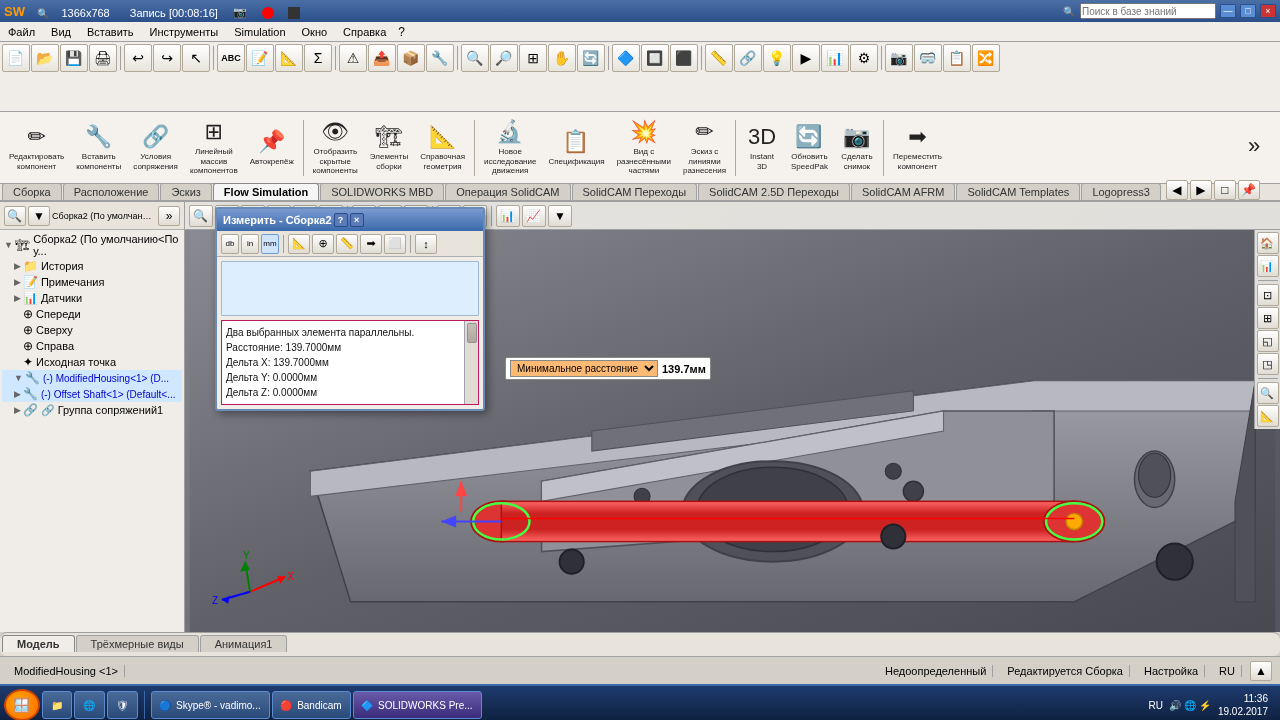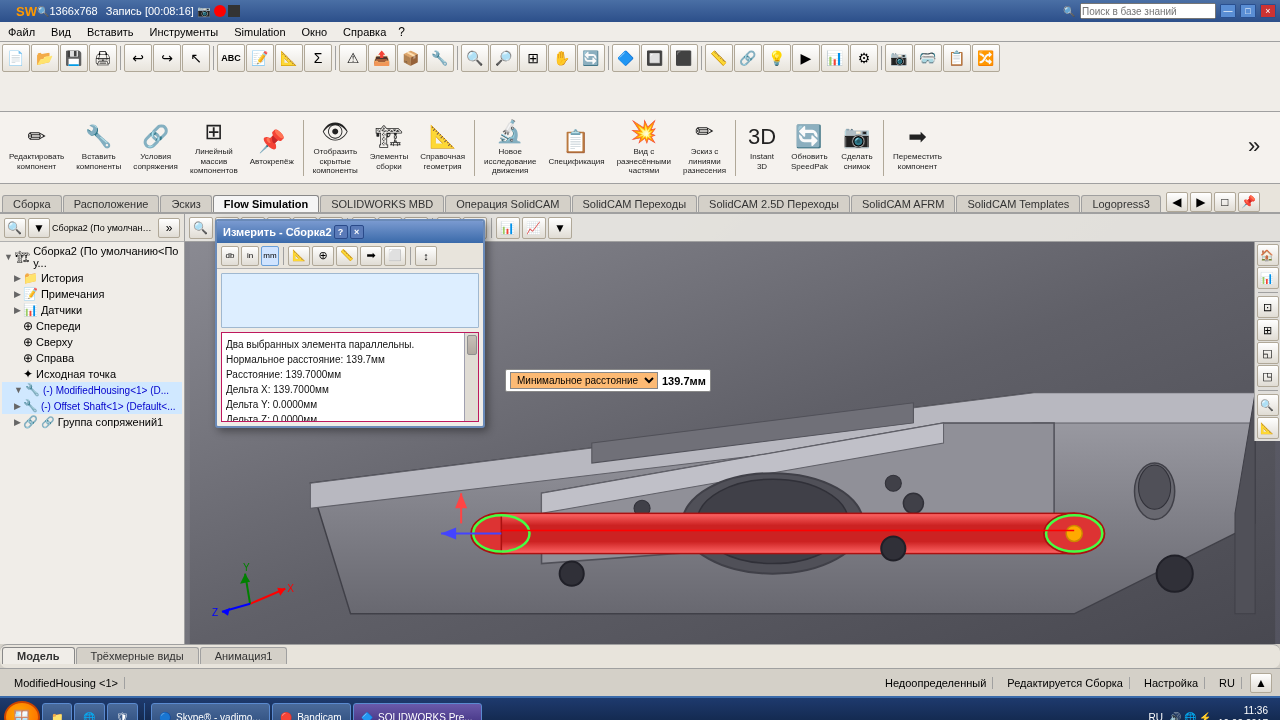--- a/index.html
+++ b/index.html
@@ -1,20 +1,20 @@
 <!DOCTYPE html>
 <html><head>
   <meta charset="utf-8">
   <style>
     * { margin: 0; padding: 0; box-sizing: border-box; }
     body { width: 1280px; height: 720px; overflow: hidden; font-family: 'Segoe UI', Tahoma, Arial, sans-serif; font-size: 11px; background: #d4d0c8; user-select: none; }
 
     
     .title-bar { height: 22px; background: linear-gradient(to bottom, #4a6fa5, #2c4f8a); display: flex; align-items: center; padding: 0 4px; color: white; font-size: 11px; }
-    .title-bar-left { display: flex; align-items: center; gap: 0; flex: 1; margin-left: 12px; }
+    .title-bar-left { display: flex; align-items: flex-end; gap: 12px; flex: 1; }
     .title-bar-right { display: flex; align-items: center; gap: 4px; }
     .title-text { color: white; font-size: 11px; }
     .win-btn { width: 16px; height: 14px; background: #5a8ed4; border: 1px solid #2a5090; color: white; font-size: 9px; display: flex; align-items: center; justify-content: center; cursor: pointer; border-radius: 1px; }
 
     
     .menu-bar { height: 20px; background: #f0ede8; display: flex; align-items: center; border-bottom: 1px solid #a0a0a0; }
     .menu-item { padding: 2px 8px; font-size: 11px; color: #000; cursor: pointer; height: 100%; display: flex; align-items: center; }
 
     
     .toolbar-area { height: 70px; background: #f0ede8; border-bottom: 1px solid #a0a0a0; display: flex; align-items: flex-start; padding: 2px; overflow: hidden; }
@@ -22,21 +22,21 @@
     .tool-btn { width: 28px; height: 28px; background: linear-gradient(to bottom, #ffffff, #e8e4dc); border: 1px solid #b0a898; border-radius: 2px; display: flex; align-items: center; justify-content: center; cursor: pointer; font-size: 14px; }
     .toolbar-sep { width: 1px; height: 24px; background: #a0a0a0; margin: 0 2px; }
 
     
     .toolbar2 { height: 72px; background: #f5f2ee; border-bottom: 1px solid #a0a0a0; display: flex; align-items: center; padding: 0 4px; gap: 2px; overflow: hidden; }
     .tool-btn2 { display: flex; flex-direction: column; align-items: center; justify-content: center; padding: 2px 4px; min-width: 44px; max-width: 70px; height: 64px; cursor: pointer; border: 1px solid transparent; border-radius: 2px; font-size: 9px; text-align: center; color: #222; line-height: 1.2; }
     .tool-btn2 .icon { font-size: 22px; margin-bottom: 2px; }
     .toolbar-sep2 { width: 1px; height: 56px; background: #b0a898; margin: 0 2px; }
 
     
-    .tab-bar { height: 30px; background: #e8e4dc; border-bottom: 2px solid #a0a0a0; display: flex; align-items: flex-end; padding: 0 2px; gap: 1px; }
+    .tab-bar { height: 18px; background: #e8e4dc; border-bottom: 2px solid #a0a0a0; display: flex; align-items: flex-end; padding: 0 2px; gap: 1px; }
     .tab { padding: 2px 10px; font-size: 11px; background: #d4d0c8; border: 1px solid #a0a0a0; border-bottom: none; cursor: pointer; border-radius: 3px 3px 0 0; color: #333; }
     .tab.active { background: #f5f5f5; font-weight: bold; color: #000; border-color: #888; }
 
     
     .sidebar { width: 185px; background: #f0ede8; border-right: 1px solid #a0a0a0; overflow-y: auto; flex-shrink: 0; }
     .sidebar-toolbar { height: 28px; background: #e8e4dc; border-bottom: 1px solid #b0b0b0; display: flex; align-items: center; padding: 0 4px; gap: 2px; }
     .side-btn { width: 22px; height: 20px; background: linear-gradient(to bottom, #fff, #e0dcd4); border: 1px solid #b0a898; border-radius: 2px; display: flex; align-items: center; justify-content: center; cursor: pointer; font-size: 12px; }
     .tree-item { display: flex; align-items: center; padding: 1px 2px; cursor: pointer; font-size: 11px; color: #000; }
     .tree-item.selected { background: #b8cce8; }
     .tree-item .arrow { font-size: 9px; margin-right: 2px; color: #666; }
@@ -448,21 +448,20 @@
         <div class="dlg-tool">📏</div>
         <div class="dlg-tool">➡</div>
         <div class="dlg-tool">⬜</div>
         <div style="width:1px;height:18px;background:#a0a0a0;margin:0 2px;"></div>
         <div class="dlg-tool">↕</div>
       </div>
       <div class="dialog-preview" style="background:#ddeeff;"></div>
       <div class="dialog-content">
         <div class="dialog-text-area">
           <div>Два выбранных элемента параллельны.</div>
-          <div>Нормальное расстояние: 139.7мм</div>
           <div>Расстояние: 139.7000мм</div>
           <div>Дельта X: 139.7000мм</div>
           <div>Дельта Y: 0.0000мм</div>
           <div>Дельта Z: 0.0000мм</div>
 
           <div class="dialog-scrollbar">
             <div class="scroll-thumb"></div>
           </div>
         </div>
       </div>

